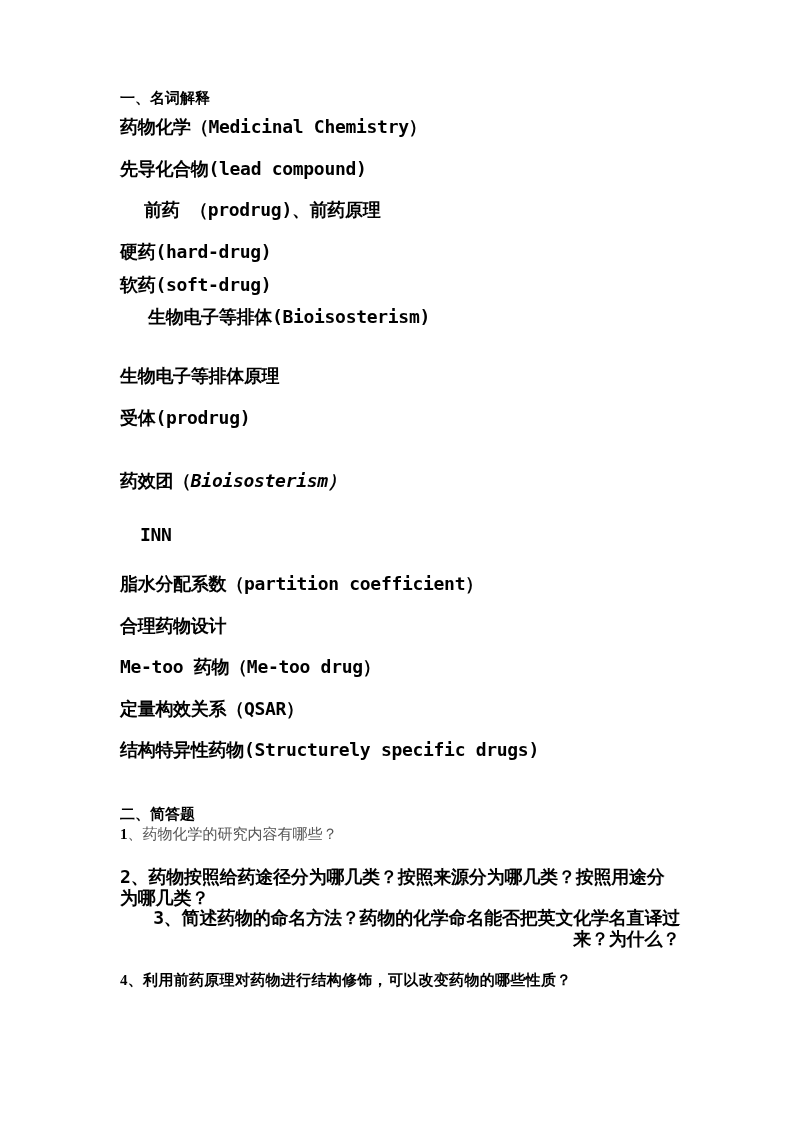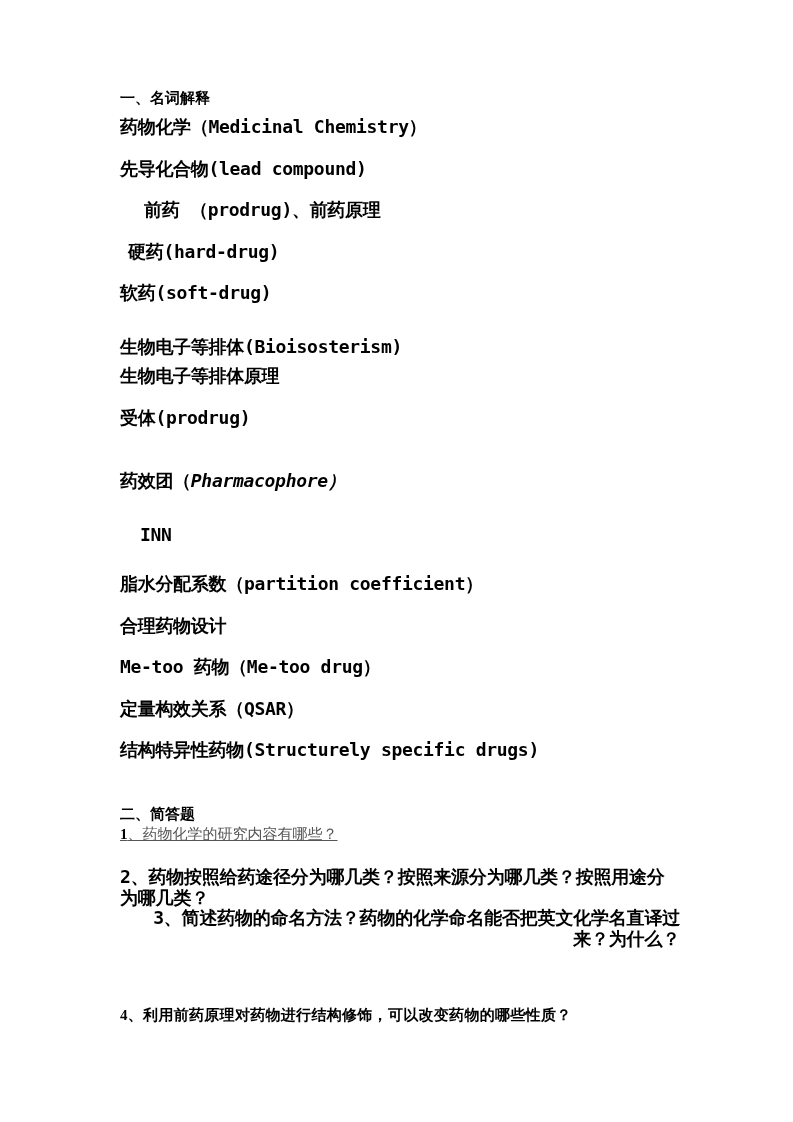--- a/index.html
+++ b/index.html
@@ -29,21 +29,20 @@
       font-size: 15px;
       letter-spacing: 0;
     }
     .italic { font-style: italic; }
     .q1 {
       font-family: "Liberation Serif", "DejaVu Serif", serif;
       font-weight: normal;
       color: #555555;
       font-size: 15px;
       letter-spacing: 0;
-      text-decoration: underline;
     }
     .q1 .num { font-weight: bold; color: #000; }
     .para {
       position: absolute;
       left: 120px;
       width: 560px;
       font-size: 18px;
       font-weight: bold;
       line-height: 21px;
       letter-spacing: -0.2px;
@@ -54,36 +53,36 @@
       letter-spacing: 0.3px;
     }
   </style>
 </head>
 <body>
 
 <div class="line heading" style="top:88px;text-align:right;">一、名词解释</div>
 <div class="line" style="top:117px;">药物化学（Medicinal Chemistry）</div>
 <div class="line" style="top:159px;">先导化合物(lead compound)</div>
 <div class="line" style="top:200px;margin-left:24px;">前药  （prodrug)、前药原理</div>
-<div class="line" style="top:242px;margin-left:8px;">硬药(hard-drug)</div>
-<div class="line" style="top:283px;">软药(soft-drug)</div>
-<div class="line" style="top:337px;">生物电子等排体(Bioisosterism)</div>
+<div class="line" style="top:242px;">硬药(hard-drug)</div>
+<div class="line" style="top:275px;">软药(soft-drug)</div>
+<div class="line" style="top:307px;margin-left:28px;">生物电子等排体(Bioisosterism)</div>
 <div class="line" style="top:366px;">生物电子等排体原理</div>
 <div class="line" style="top:408px;">受体(prodrug)</div>
 
 <div class="line" style="top:471px;">
-  <span>药效团（</span><span class="italic">Pharmacophore）</span>
+  <span>药效团（</span><span class="italic">Bioisosterism）</span>
 </div>
 <div class="line" style="top:525px;margin-left:20px;">INN</div>
 <div class="line" style="top:574px;">脂水分配系数（partition coefficient）</div>
 <div class="line" style="top:616px;">合理药物设计</div>
 <div class="line" style="top:657px;">Me-too 药物（Me-too drug）</div>
 <div class="line" style="top:699px;">定量构效关系（QSAR）</div>
 <div class="line" style="top:740px;">结构特异性药物(Structurely specific drugs)</div>
 
 <div class="line heading" style="top:804px;">二、简答题</div>
 <div class="line q1" style="top:824px;">
   <span class="num">1</span><span>、药物化学的研究内容有哪些？</span>
 </div>
 
 <div class="para" style="top:866px;">2、药物按照给药途径分为哪几类？按照来源分为哪几类？按照用途分为哪几类？</div>
 <div class="para" style="top:907px;text-align:right;">3、简述药物的命名方法？药物的化学命名能否把英文化学名直译过来？为什么？</div>
-<div class="line q4" style="top:970px;margin-top:35px;">4、利用前药原理对药物进行结构修饰，可以改变药物的哪些性质？</div>
+<div class="line q4" style="top:970px;">4、利用前药原理对药物进行结构修饰，可以改变药物的哪些性质？</div>
 
 </body></html>

